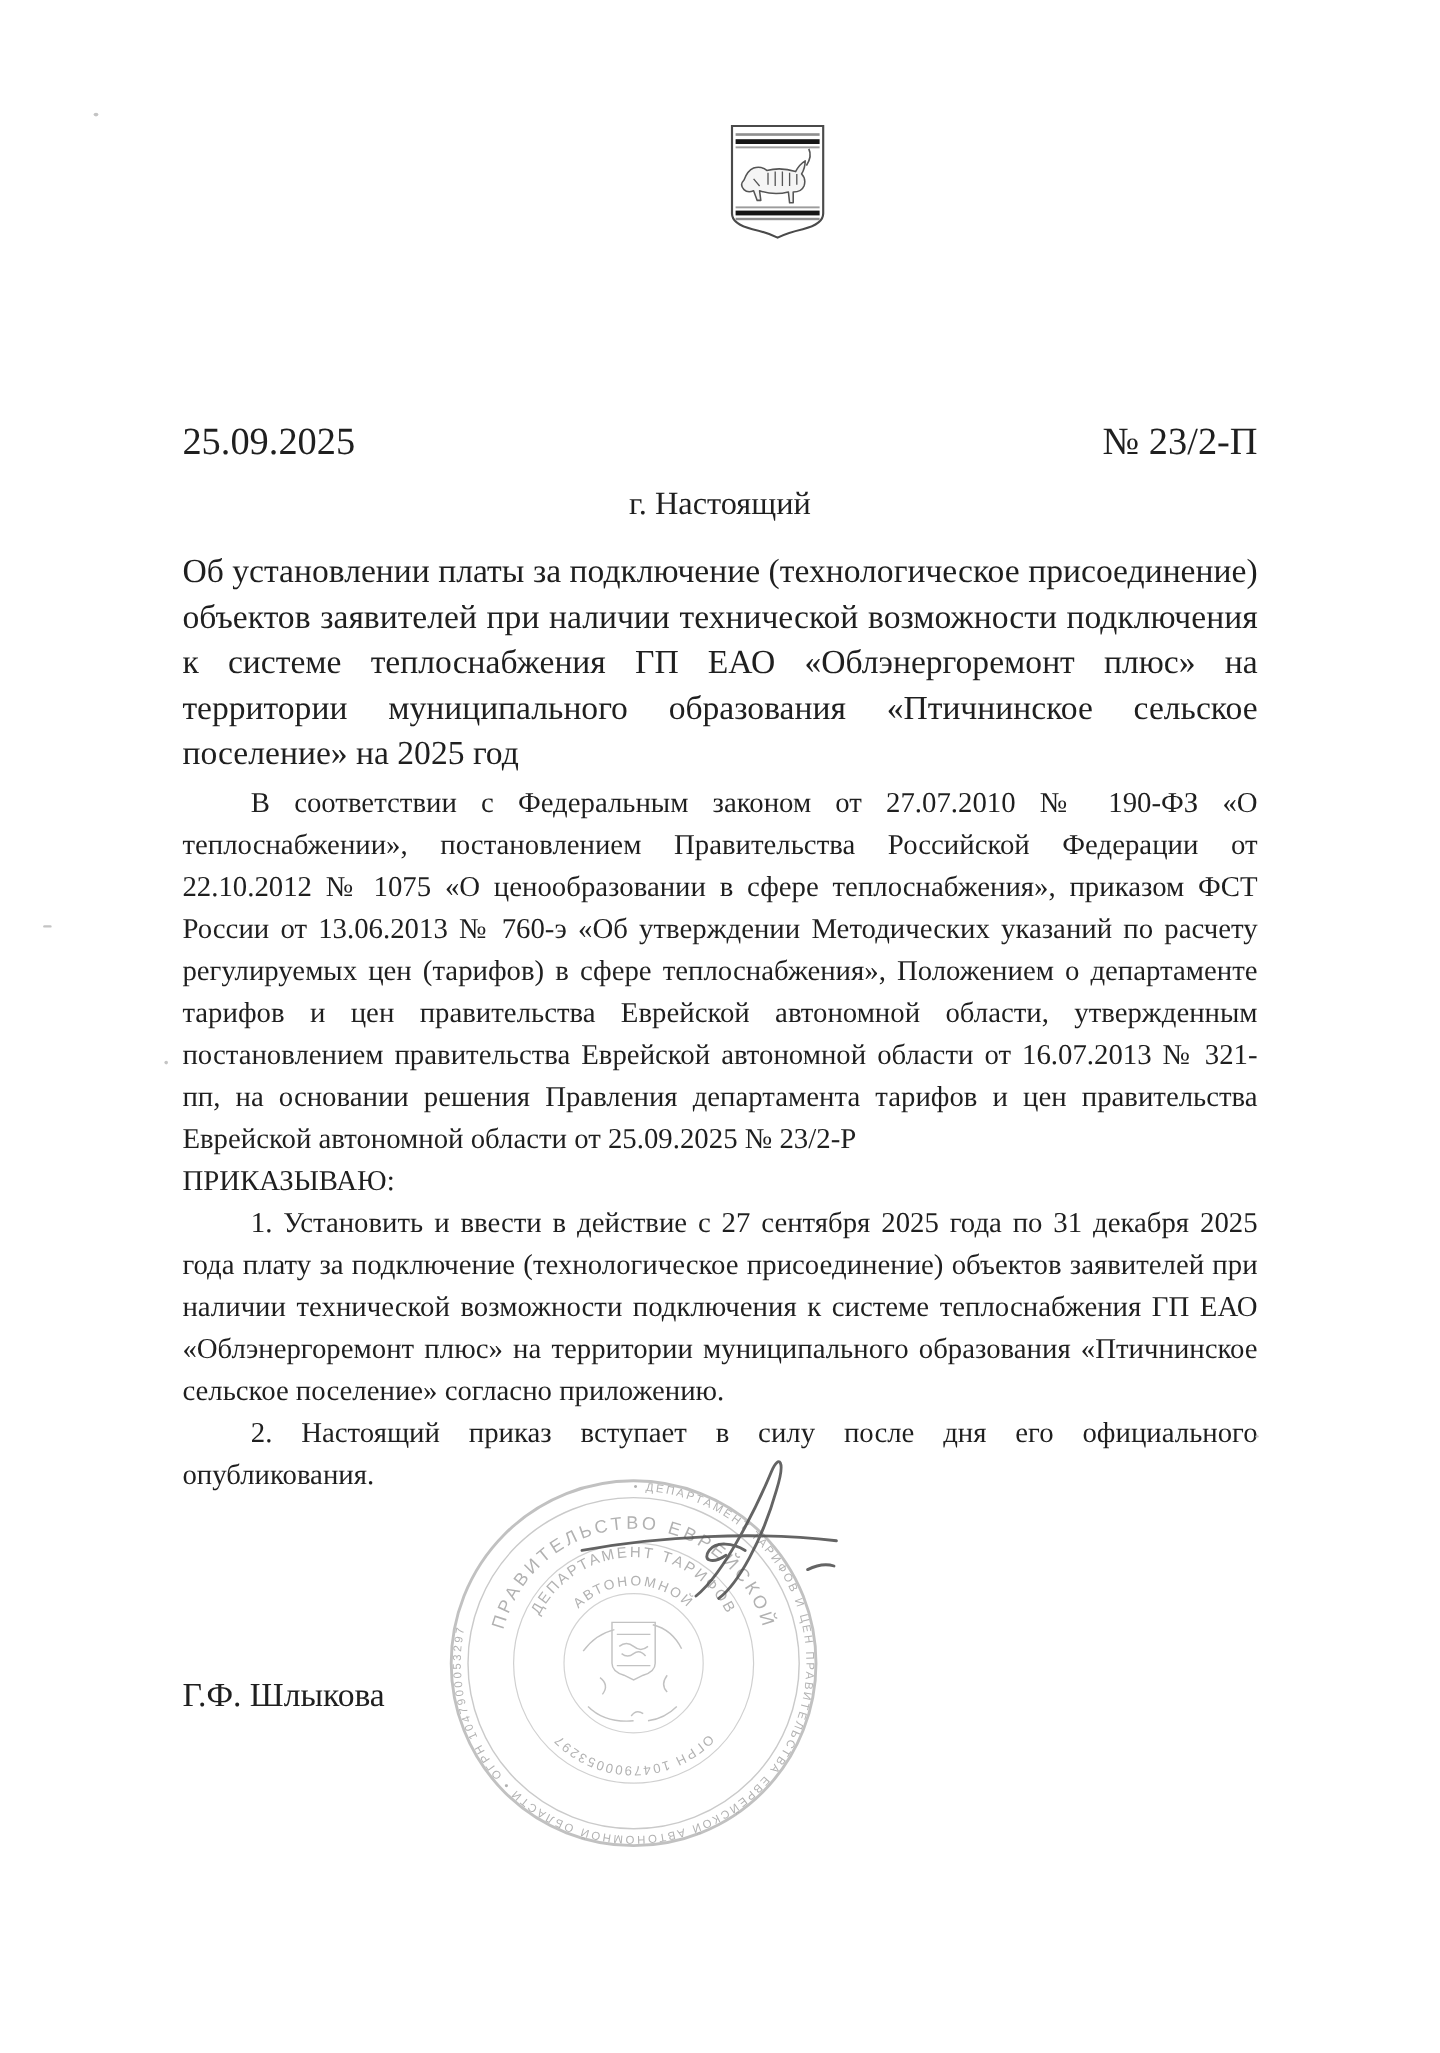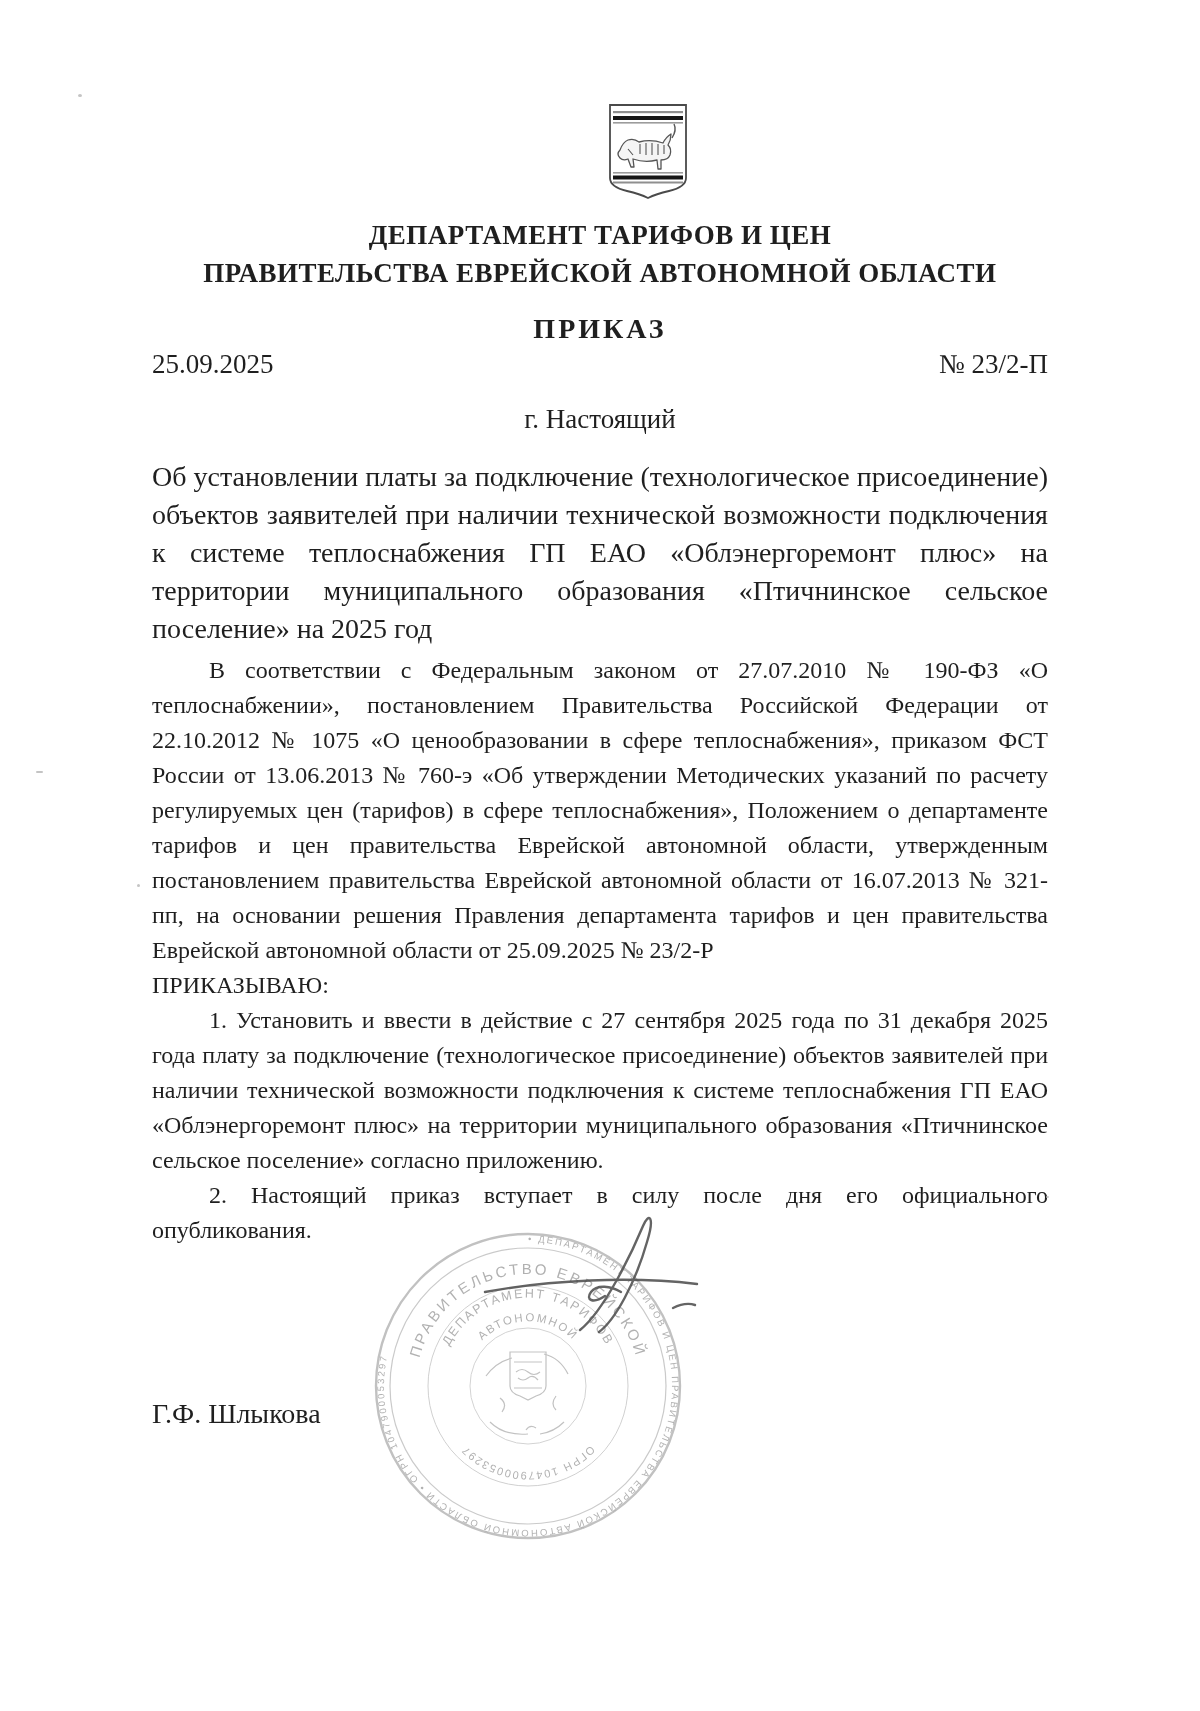--- a/index.html
+++ b/index.html
@@ -9,21 +9,21 @@
     width:1200px;height:1711px;
     background:#ffffff;
     font-family:"Liberation Serif","DejaVu Serif",serif;
     color:#1f1f1f;
     overflow:hidden;
   }
   .col{position:absolute;left:152px;width:896px;}
   .emblem{position:absolute;left:606px;top:102px;width:84px;height:98px;}
   .org{top:216px;text-align:center;font-weight:bold;font-size:27px;line-height:38px;letter-spacing:.5px;}
   .doc-type{top:313px;text-align:center;font-weight:bold;font-size:28px;letter-spacing:3px;}
-  .meta-row{top:349px;display:flex;justify-content:space-between;font-size:27px;}
+  .meta-row{top:349px;display:flex;justify-content:space-between;font-size:32px;}
   .city{top:404px;text-align:center;font-size:27px;}
   .subject{top:458px;font-size:28px;line-height:38px;text-align:justify;margin:0;}
   .bodytext{top:653px;font-size:24px;line-height:35px;text-align:justify;}
   .bodytext p{margin:0;}
   .bodytext p.indent{text-indent:57px;}
   .sign-row{top:1398px;display:flex;justify-content:space-between;font-size:28px;}
   .stamp{position:absolute;left:368px;top:1226px;width:320px;height:320px;opacity:.92;}
   .stamp text{font-family:"Liberation Sans","DejaVu Sans",sans-serif;fill:#ababab;}
   .autograph{position:absolute;left:455px;top:1192px;width:280px;height:160px;}
   .speck{position:absolute;background:#c4c4c4;border-radius:50%;}
@@ -45,26 +45,21 @@
     <g>
       <path d="M14 48 q-4 4 0 8 q3 3 8 1 l3 8 3 0 -1 -8 q12 4 24 1 l1 9 3 0 0 -9 q7 0 9 -5 q2 -6 -2 -10 q3 -5 3 -11 q-5 3 -8 9 q-12 -4 -24 -1 q-5 -4 -11 -2 q-5 2 -8 10 z" fill="#f5f5f5" stroke="#555555" stroke-width="1.3" stroke-linejoin="round"></path>
       <path d="M34 42 v10 M40 41 v12 M46 41 v12 M52 42 v11 M58 43 v9 M22 47 l5 6" stroke="#555555" stroke-width="1.1" fill="none"></path>
       <path d="M66 36 q5 -8 2 -14" stroke="#555555" stroke-width="1.4" fill="none"></path>
     </g>
     <rect x="7" y="70" width="70" height="1.6" fill="#9c9c9c"></rect>
     <rect x="7" y="73.5" width="70" height="4" fill="#161616"></rect>
     <rect x="7" y="79.5" width="70" height="2" fill="#8f8f8f"></rect>
   </svg>
 
-  <div class="col org">
-    <div>ДЕПАРТАМЕНТ ТАРИФОВ И ЦЕН</div>
-    <div>ПРАВИТЕЛЬСТВА ЕВРЕЙСКОЙ АВТОНОМНОЙ ОБЛАСТИ</div>
-  </div>
 
-  <div class="col doc-type">ПРИКАЗ</div>
 
   <div class="col meta-row">
     <span>25.09.2025</span>
     <span>№ 23/2-П</span>
   </div>
 
   <div class="col city">г. Настоящий</div>
 
   <p class="col subject">Об установлении платы за подключение (технологическое присоединение) объектов заявителей при наличии технической возможности подключения к системе теплоснабжения ГП ЕАО «Облэнергоремонт плюс» на территории муниципального образования «Птичнинское сельское поселение» на 2025 год</p>
 

